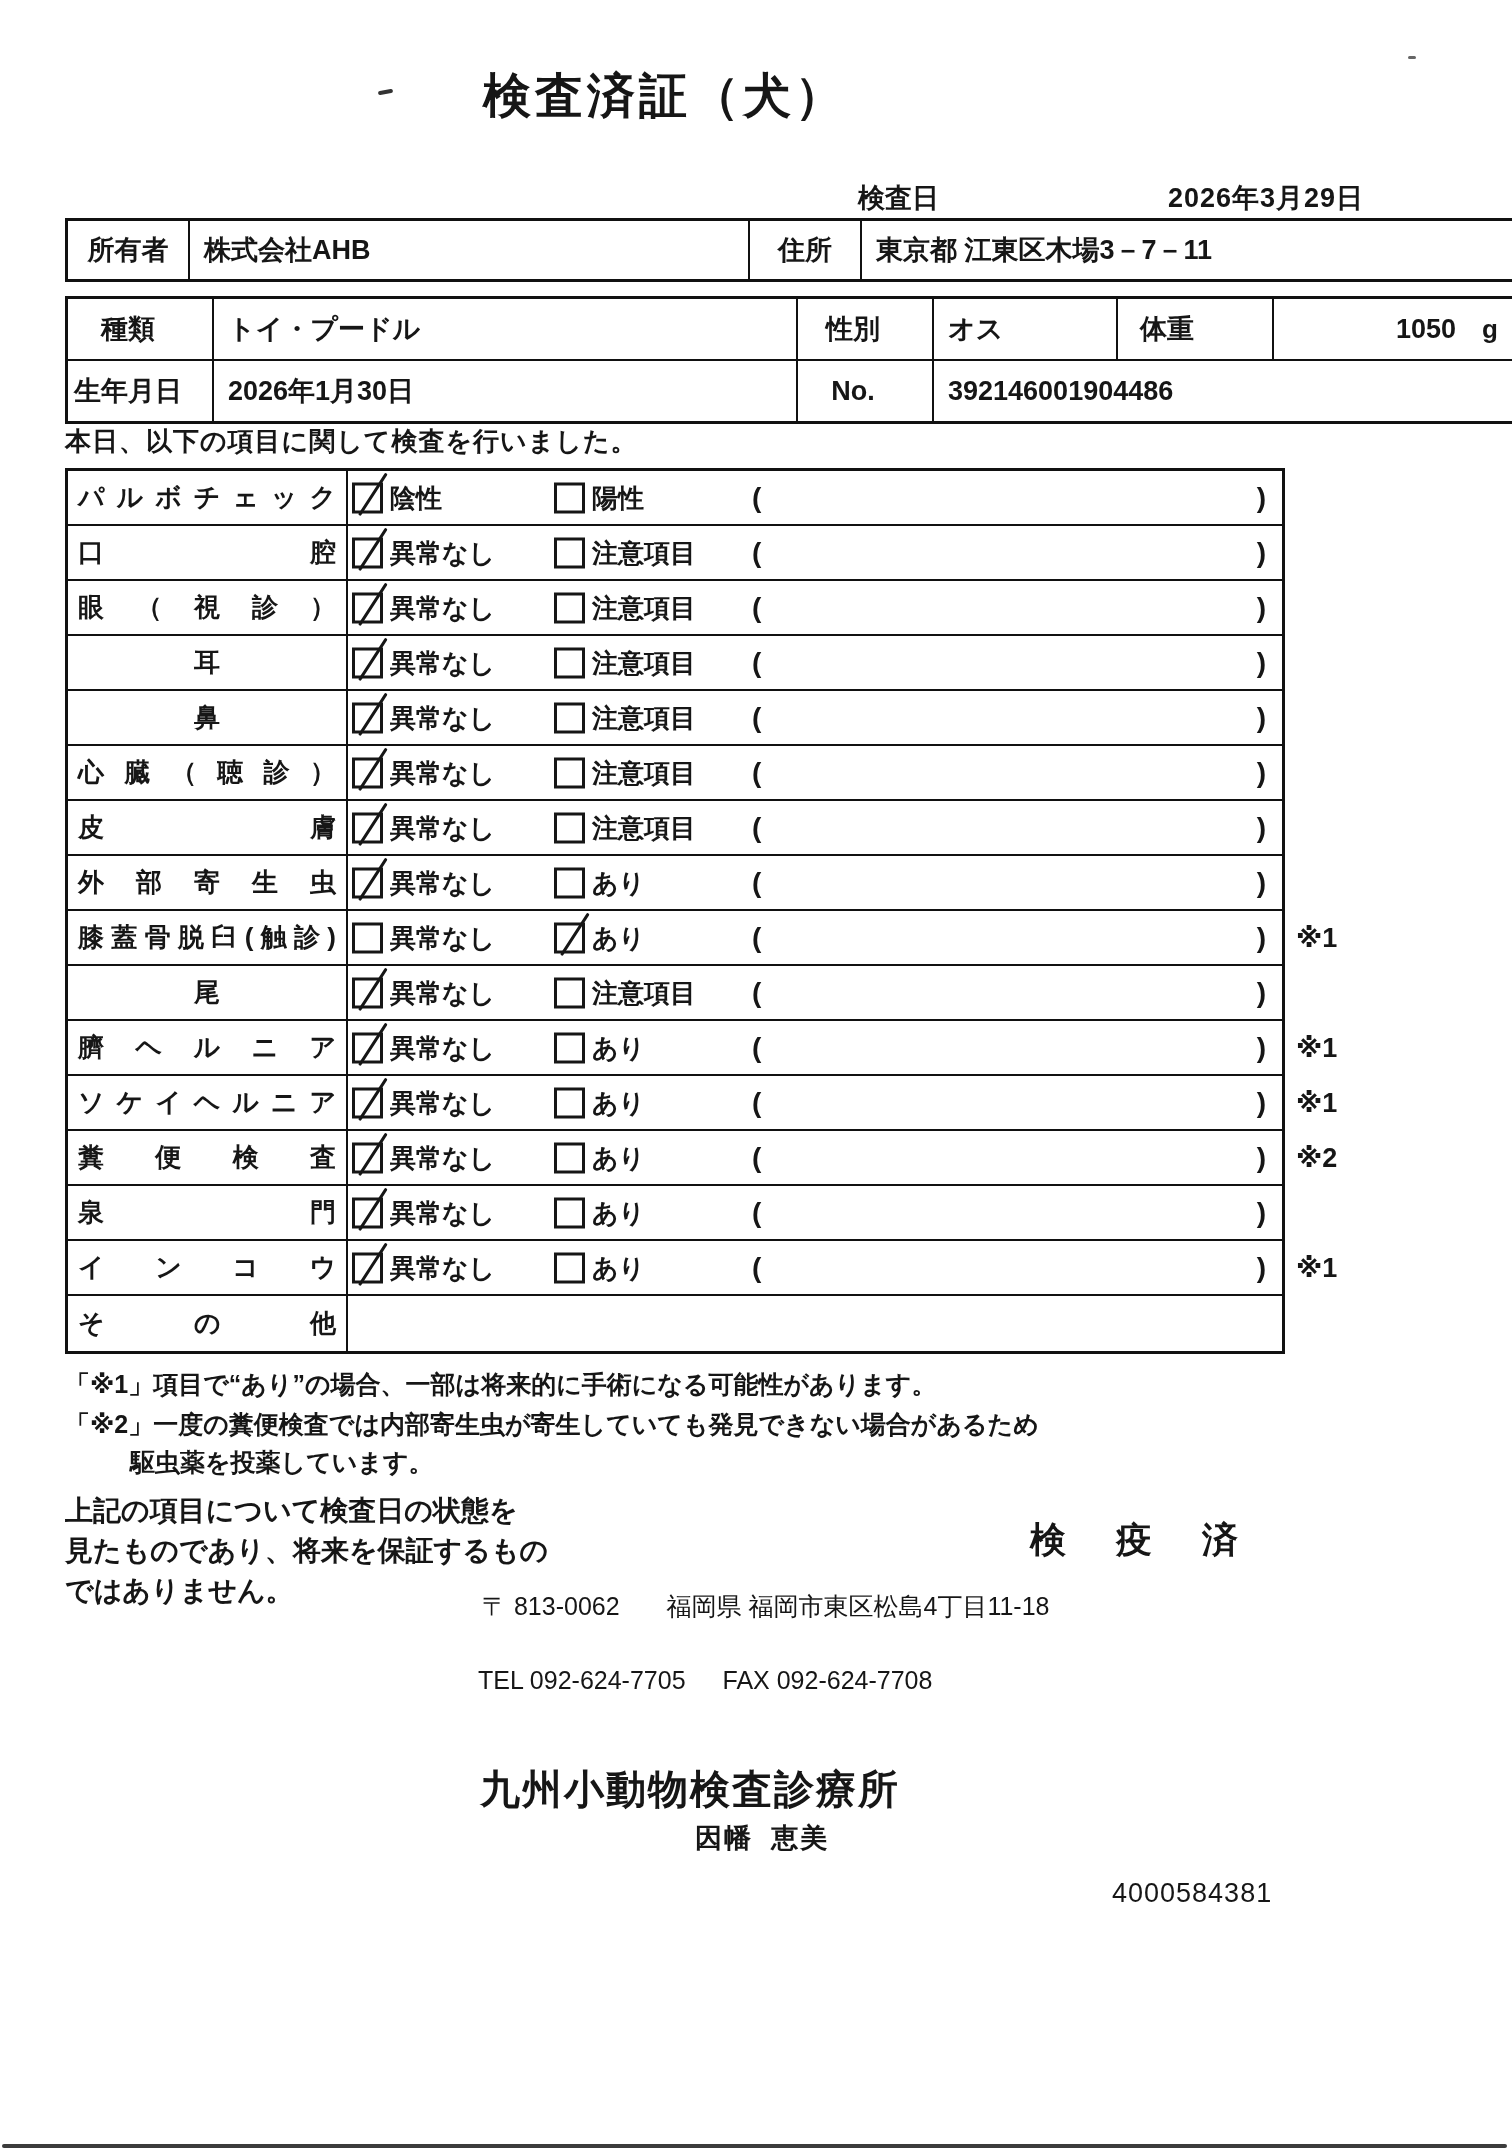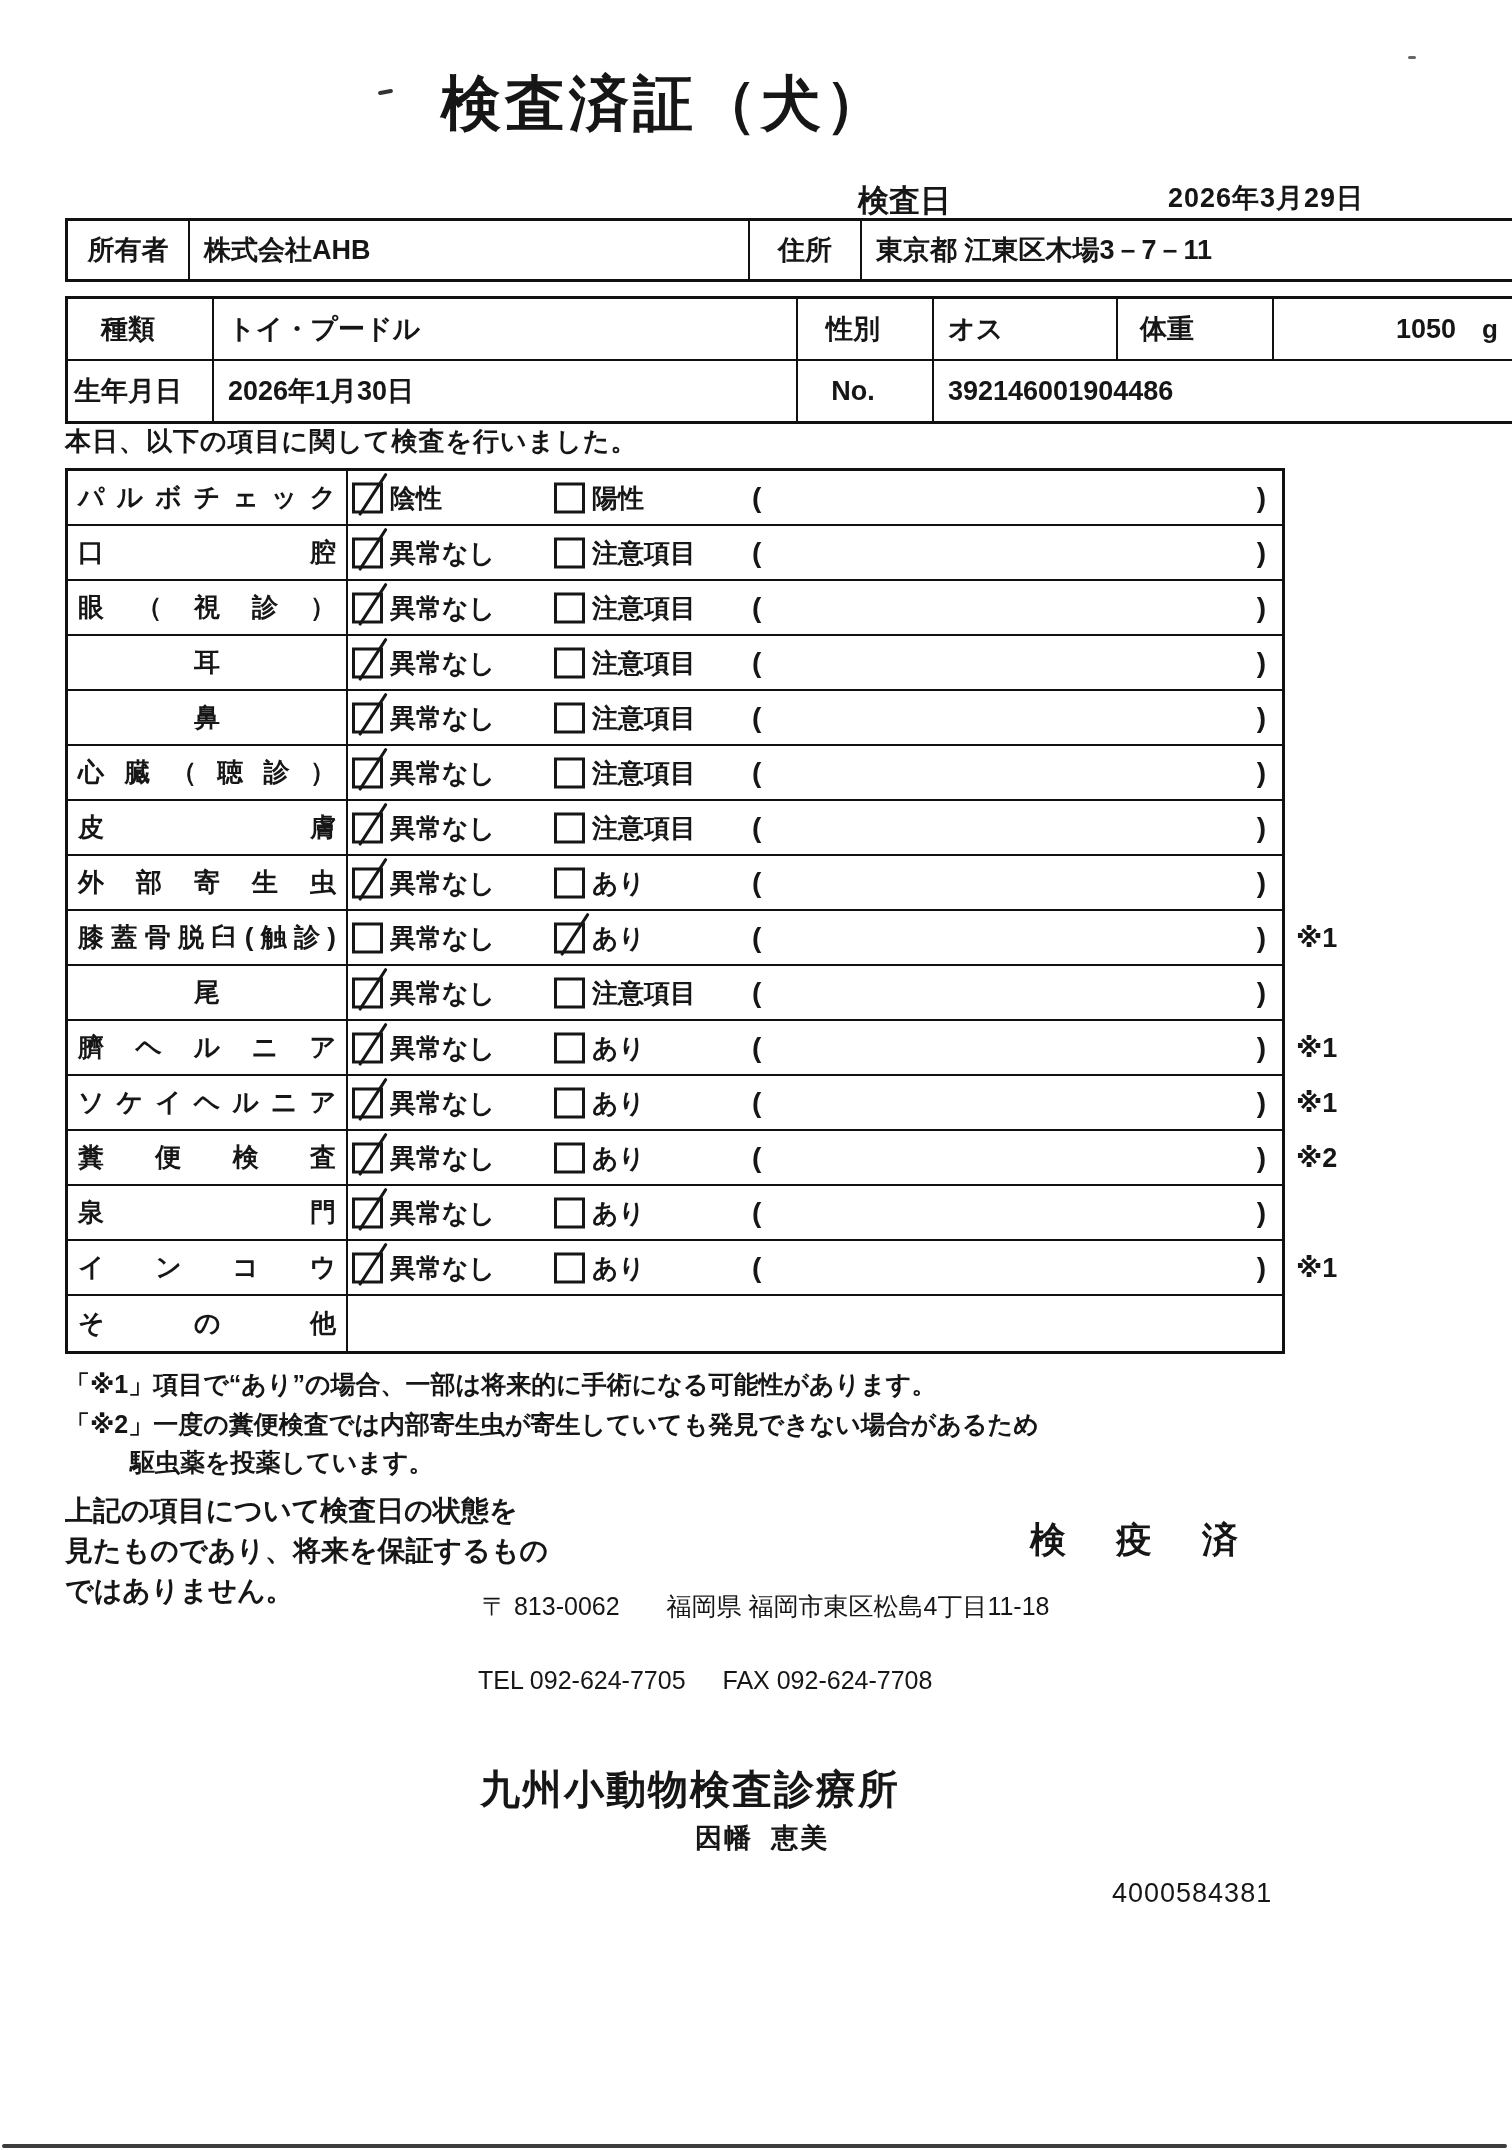--- a/index.html
+++ b/index.html
@@ -3,22 +3,22 @@
 <meta charset="utf-8">
 <style>
   html,body{margin:0;padding:0;background:#e8e8e8;}
   .page{
     position:relative;width:1512px;height:2150px;background:#ffffff;
     font-family:"Liberation Sans","DejaVu Sans",sans-serif;
     color:#161616;font-weight:bold;overflow:hidden;
   }
   
   .title{position:absolute;left:0;top:64px;width:1330px;text-align:center;
-    font-size:60px;letter-spacing:4px;white-space:nowrap;}
-  .date-label{position:absolute;left:858px;top:180px;font-size:31px;}
+    font-size:48px;letter-spacing:4px;white-space:nowrap;}
+  .date-label{position:absolute;left:858px;top:180px;font-size:27px;}
   .date-value{position:absolute;left:1168px;top:180px;font-size:27px;letter-spacing:1px;}
   
   .info-table{position:absolute;left:65px;width:1452px;border:3px solid #111;box-sizing:border-box;background:#fff;}
   .owner-table{top:218px;height:64px;display:flex;}
   .animal-table{top:296px;}
   .info-row{display:flex;height:60px;gap:24px;}
   .info-row.rowA{border-bottom:2px solid #111;}
   .cell{display:flex;align-items:center;box-sizing:border-box;font-size:27px;white-space:nowrap;overflow:hidden;}
   .cell + .cell{border-left:2px solid #111;}
   .cell.lab{justify-content:center;}

